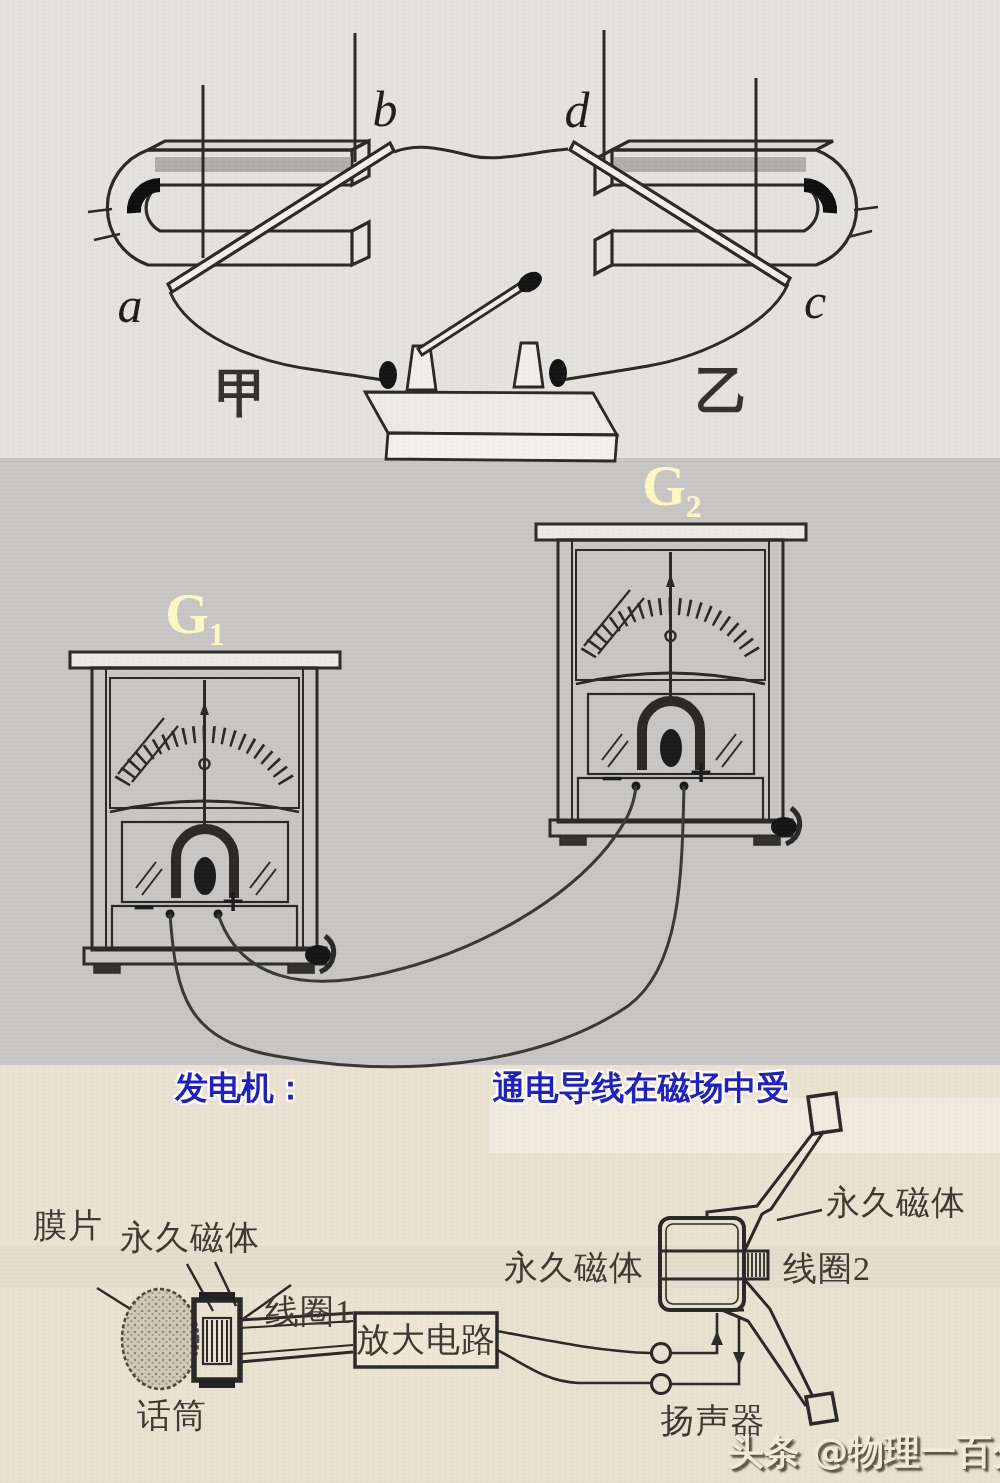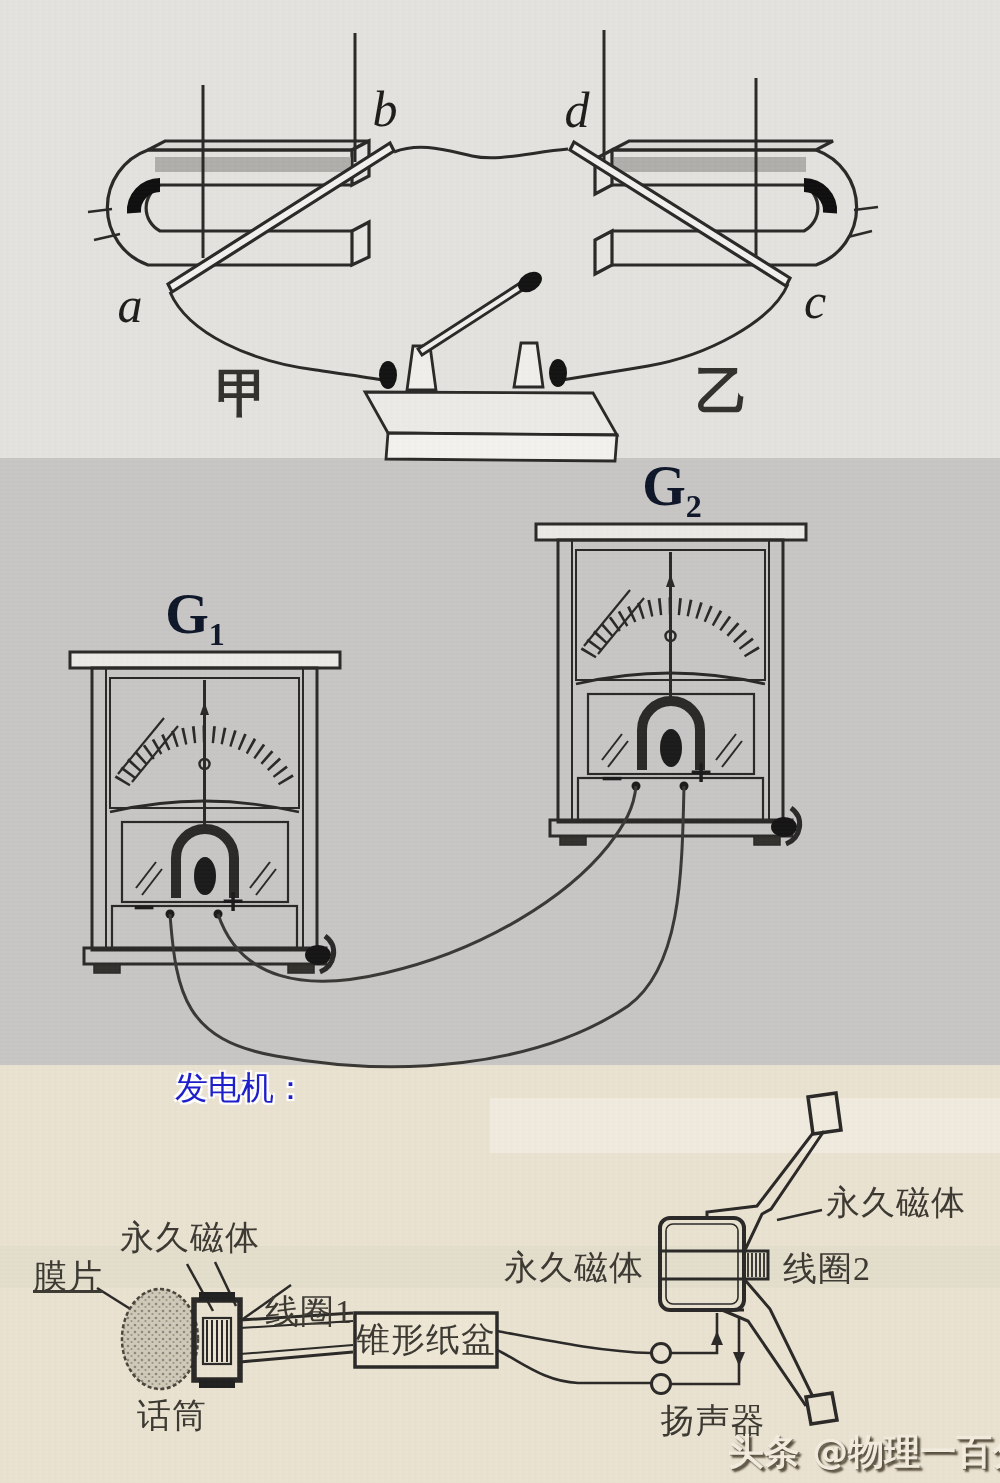--- a/index.html
+++ b/index.html
@@ -11,27 +11,27 @@
   .bg-bottom{top:1065px;height:418px;background:#ebe3d1;}
   .band{position:absolute;pointer-events:none;}
   #grain{position:absolute;inset:0;pointer-events:none;opacity:.5;
     background:repeating-linear-gradient(0deg,rgba(0,0,0,.014) 0 2px,rgba(255,255,255,.02) 2px 4px),
                repeating-linear-gradient(90deg,rgba(0,0,0,.01) 0 3px,transparent 3px 6px);}
   svg{position:absolute;left:0;top:0;}
   .lbl{position:absolute;transform:translate(-50%,-50%);white-space:nowrap;
        color:#2e2c28;line-height:1;}
   .it{font-style:italic;font-size:50px;color:#1f1e1c;}
   .cjk-big{font-size:52px;font-weight:bold;color:#34322e;}
-  .gmark{font-size:56px;font-weight:bold;color:#0f172a;}
+  .gmark{font-size:56px;font-weight:bold;color:#fef9c3;}
   .gmark sub{font-size:32px;}
   .sign{font-size:30px;font-weight:bold;color:#1c1c1c;font-family:"DejaVu Sans",sans-serif;}
   .dlabel{font-size:34px;color:#3c3a33;letter-spacing:1px;}
   .note{position:absolute;text-align:center;color:#1e1ecc;
         font-family:"Liberation Sans","DejaVu Sans",sans-serif;
-        font-weight:normal;font-size:33px;line-height:40px;
+        font-weight:bold;font-size:33px;line-height:40px;
         text-shadow:-2px -2px 0 #fff,2px -2px 0 #fff,-2px 2px 0 #fff,2px 2px 0 #fff,0 0 5px #fff;}
   #watermark{position:absolute;transform:translate(-50%,-50%);white-space:nowrap;
         font-family:"DejaVu Sans","Liberation Sans",sans-serif;font-weight:bold;font-size:36px;
         color:#f2ecdf;text-shadow:3px 3px 2px rgba(75,66,50,.9),1px 1px 1px rgba(75,66,50,.7);}
 </style>
 </head>
 <body>
 
 <div id="app">
 
@@ -215,27 +215,28 @@
 
   <div class="lbl sign" style="left:144px;top:907px;">−</div>
   <div class="lbl sign" style="left:233px;top:901px;">+</div>
   <div class="lbl sign" style="left:612px;top:778px;">−</div>
   <div class="lbl sign" style="left:701px;top:772px;">+</div>
 
   <div class="note" style="left:12px;top:1068px;width:458px;">
     <div>发电机：</div>
   </div>
   <div class="note" style="left:478px;top:1068px;width:326px;">
+    <div>通电导线在磁场中受</div>
   </div>
 
-  <div class="lbl dlabel" style="left:68px;top:1277px;text-decoration:underline;">膜片</div>
+  <div class="lbl dlabel" style="left:68px;top:1226px;">膜片</div>
   <div class="lbl dlabel" style="left:190px;top:1238px;">永久磁体</div>
   <div class="lbl dlabel" style="left:309px;top:1312px;">线圈1</div>
   <div class="lbl dlabel" style="left:172px;top:1416px;">话筒</div>
-  <div class="lbl dlabel" style="left:426px;top:1340px;">锥形纸盆</div>
+  <div class="lbl dlabel" style="left:426px;top:1340px;">放大电路</div>
   <div class="lbl dlabel" style="left:574px;top:1268px;">永久磁体</div>
   <div class="lbl dlabel" style="left:815px;top:1269px;margin-left:12px;">线圈2</div>
   <div class="lbl dlabel" style="left:896px;top:1203px;">永久磁体</div>
   <div class="lbl dlabel" style="left:713px;top:1421px;text-align:center;">扬声器</div>
 
   <div id="watermark" style="left:878px;top:1452px;">头条 @物理一百分</div>
 
   <div id="grain"></div>
 </div>
 

